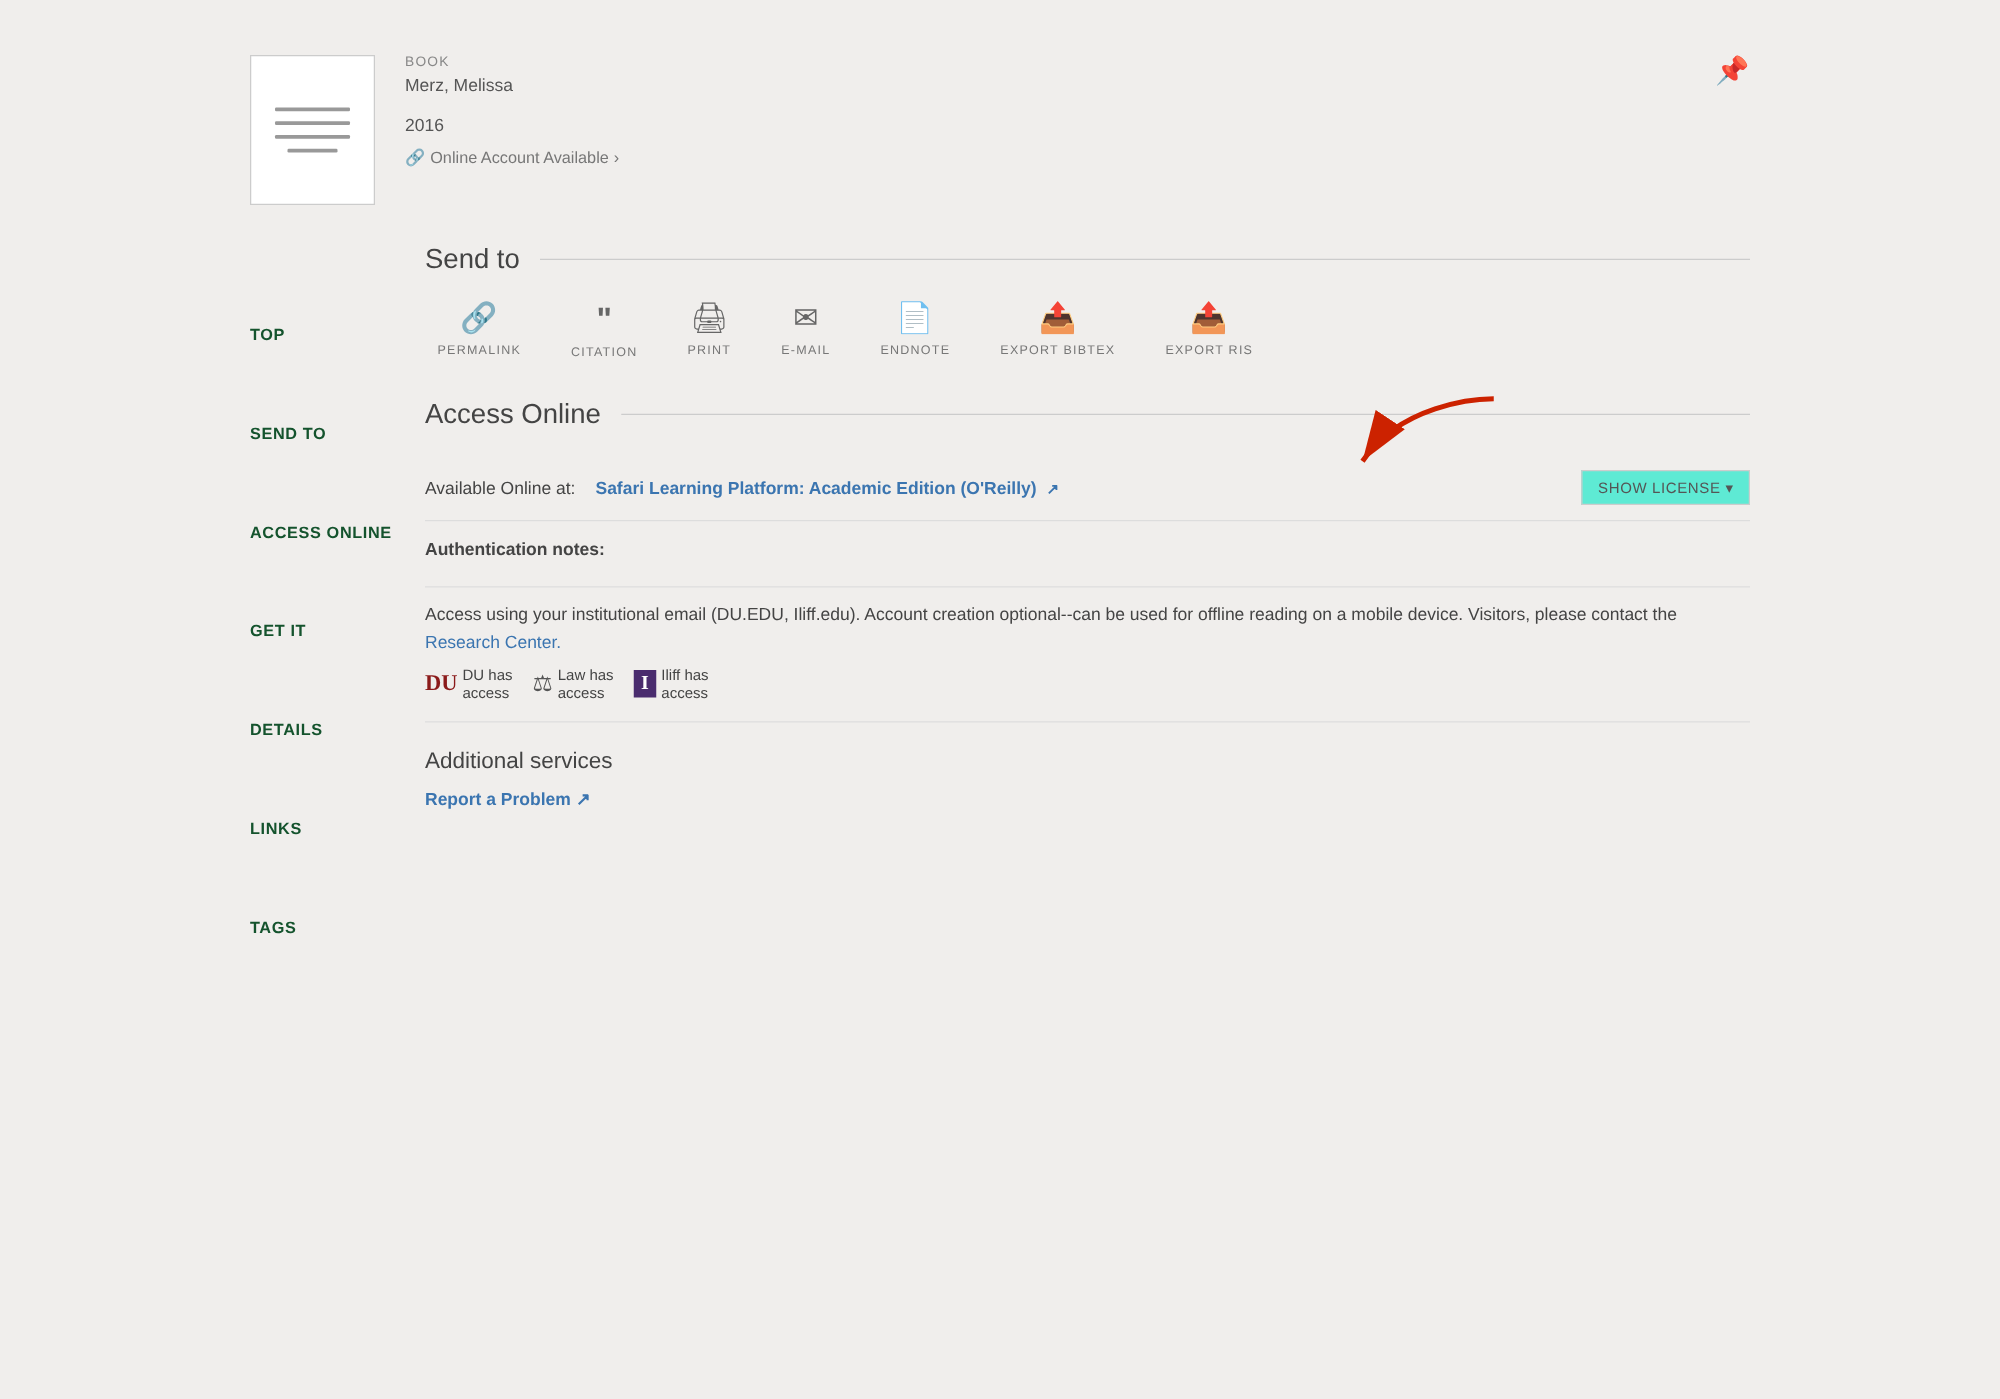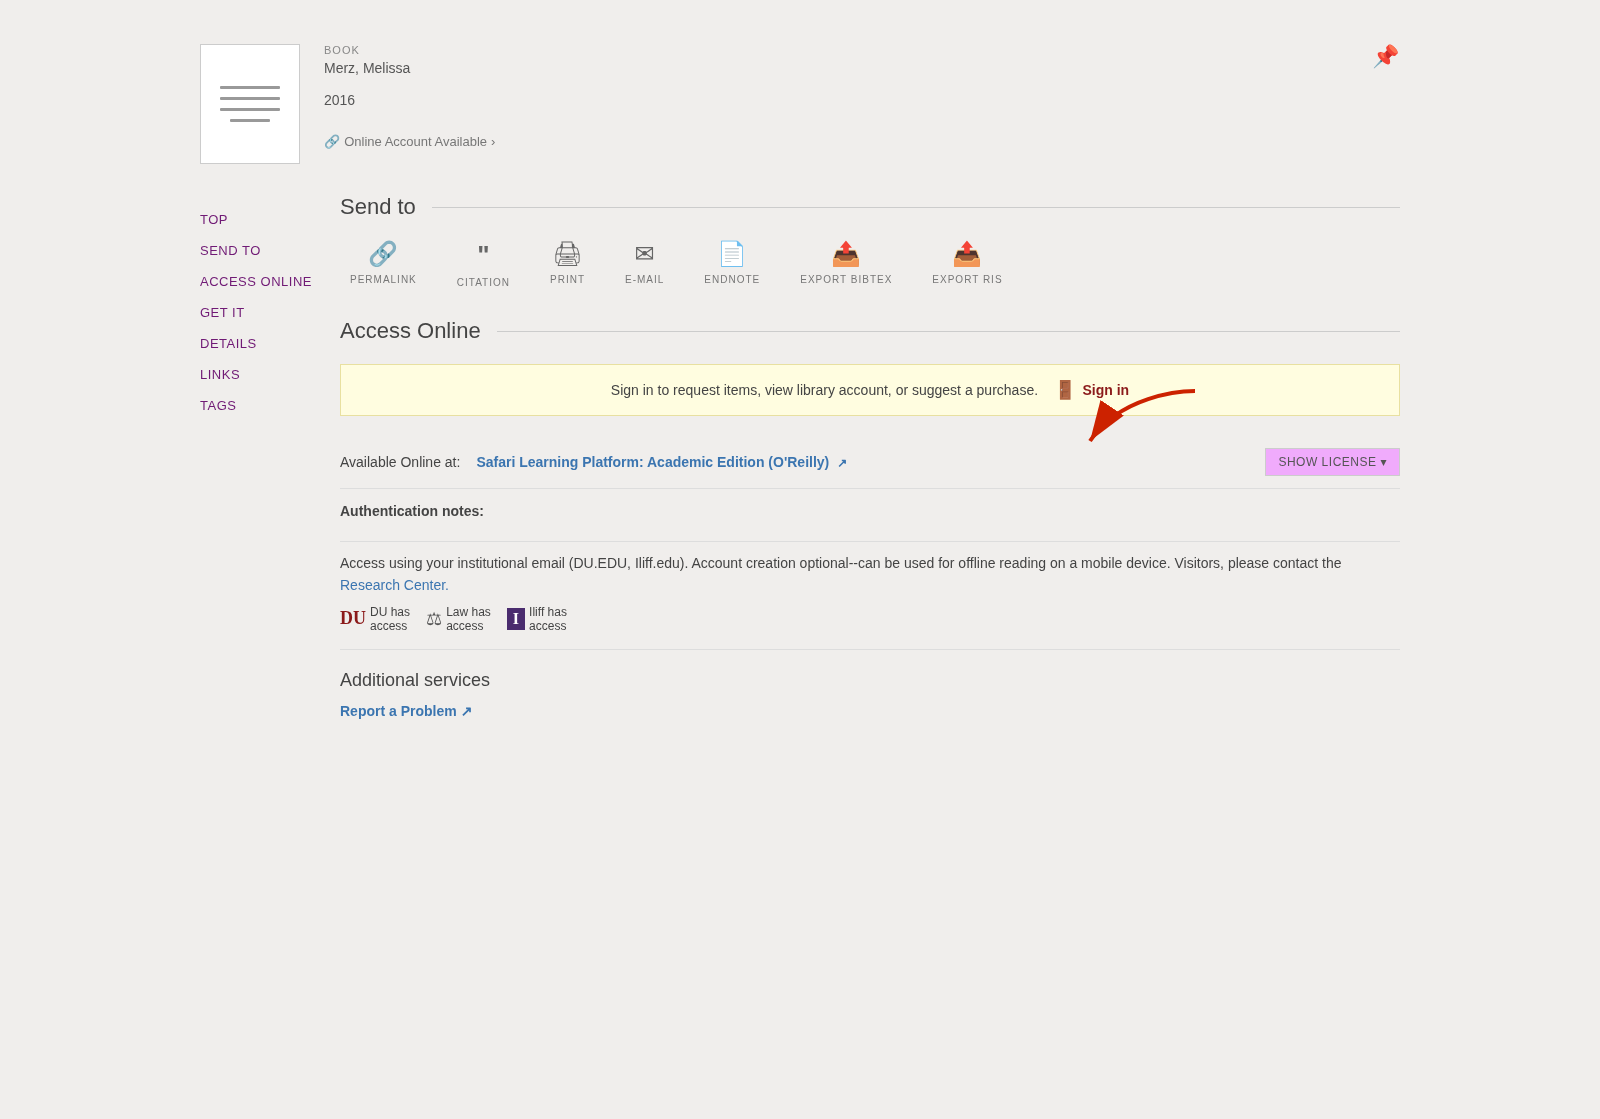--- a/index.html
+++ b/index.html
@@ -73,21 +73,21 @@
 
     .book-author {
       font-size: 14px;
       color: #555;
       margin-bottom: 16px;
     }
 
     .book-year {
       font-size: 14px;
       color: #555;
-      margin-bottom: 20px;
+      margin-bottom: 4px;
     }
 
     .online-access-link {
       display: inline-flex;
       align-items: center;
       gap: 4px;
       color: #777;
       font-size: 13px;
       text-decoration: none;
       margin-top: 6px;
@@ -109,27 +109,28 @@
     }
 
     .sidebar {
       width: 140px;
       flex-shrink: 0;
       padding-top: 10px;
     }
 
     .sidebar-nav a {
       display: block;
-      color: #701a75;
+      color: #14532d;
       font-size: 13px;
-      font-weight: normal;
+      font-weight: bold;
       text-decoration: none;
       padding: 8px 0;
       text-transform: uppercase;
       letter-spacing: 0.5px;
+      margin-top: 48px;
     }
 
     .main-content {
       flex: 1;
       min-width: 0;
     }
 
     
     .section {
       margin-bottom: 30px;
@@ -238,21 +239,21 @@
     .external-icon {
       font-size: 12px;
       margin-left: 4px;
     }
 
     .show-license-btn {
       display: inline-flex;
       align-items: center;
       gap: 4px;
       border: 1px solid #ccc;
-      background: #f0abfc;
+      background: #5eead4;
       padding: 6px 12px;
       font-size: 12px;
       color: #555;
       cursor: pointer;
       letter-spacing: 0.5px;
     }
 
     
     .auth-notes {
       padding: 14px 0;
@@ -439,27 +440,20 @@
           </div>
         </div>
       </div>
 
       <div class="section">
         <div class="section-header">
           <h2 class="section-title">Access Online</h2>
           <div class="section-divider"></div>
         </div>
 
-        <div class="signin-banner">
-          <span>Sign in to request items, view library account, or suggest a purchase.</span>
-          <a href="#" class="signin-button">
-            <span class="signin-icon">🚪</span>
-            <span>Sign in</span>
-          </a>
-        </div>
 
         <div class="arrow-annotation">
           <div class="available-online-row">
             <div class="online-left">
               <span class="available-online-label">Available Online at:</span>
               <a href="#" class="available-online-link">
                 <span>Safari Learning Platform: Academic Edition (O'Reilly)</span>
                 <span class="external-icon">↗</span>
               </a>
             </div>

